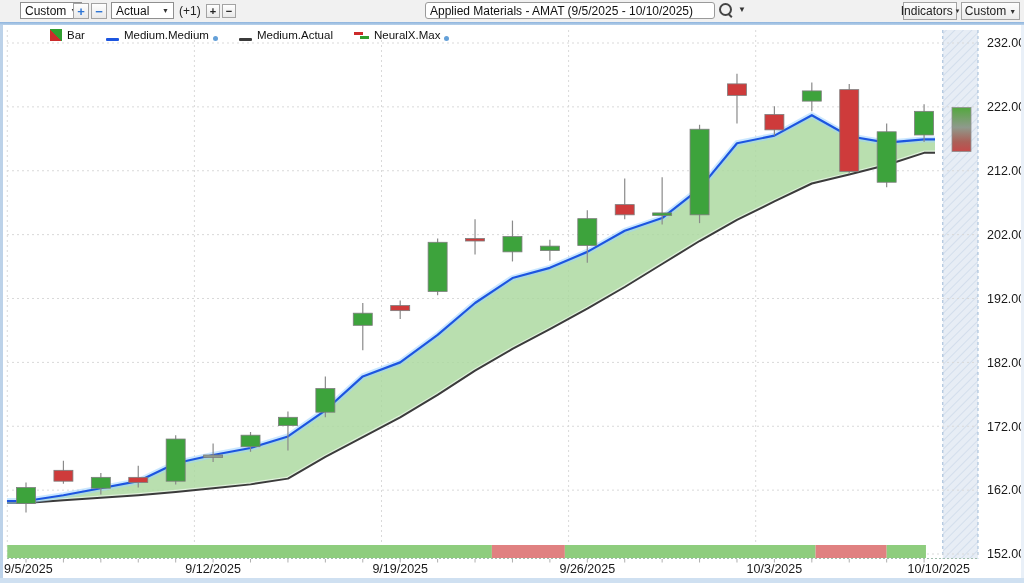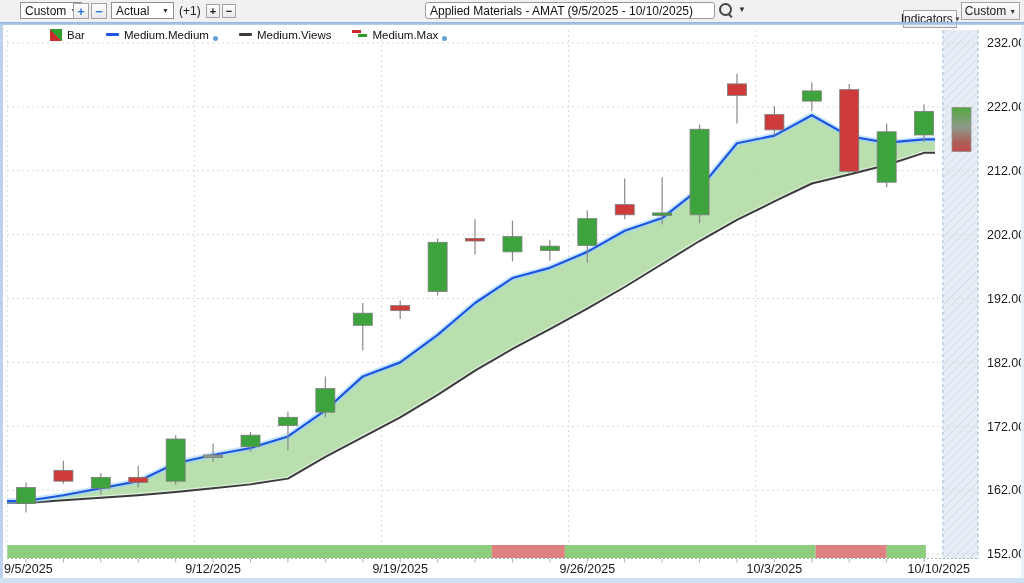--- a/index.html
+++ b/index.html
@@ -28,21 +28,21 @@
         align-items:center;justify-content:center;gap:3px;cursor:pointer;}
   .menu-btn .caret{font-size:7px;color:#333;}
   
   .sep{position:absolute;left:0;top:22px;width:1024px;height:3px;
        background:linear-gradient(#8db3dd,#b9d2ea);z-index:3;}
   .edge-left{position:absolute;left:0;top:25px;width:3px;height:558px;background:#bcd2e9;z-index:2;}
   .edge-bottom{position:absolute;left:0;top:578px;width:1024px;height:5px;background:#cfe0f1;z-index:2;}
   .edge-right{position:absolute;left:1021px;top:25px;width:3px;height:553px;background:#e9f0f8;z-index:2;}
   
   .legend{position:absolute;left:50px;top:28px;height:13px;display:flex;align-items:center;gap:21px;z-index:2;}
-  .legend .item{display:flex;align-items:center;gap:5px;font-size:11.5px;color:#111;cursor:pointer;}
+  .legend .item{display:flex;align-items:flex-end;gap:5px;font-size:11.5px;color:#111;cursor:pointer;}
   .ic-bar{width:12px;height:12px;background:linear-gradient(to top right,#cc2b2b 49%,#2f9e2f 50%);}
   .ic-line{width:13px;height:3px;border-radius:1px;}
   .ic-nx{position:relative;width:15px;height:9px;}
   .ic-nx .r{position:absolute;left:0;top:0;width:9px;height:3px;background:#cc2b2b;}
   .ic-nx .g{position:absolute;left:6px;top:4px;width:9px;height:3px;background:#2f9e2f;}
   .legend .dot{width:5px;height:5px;border-radius:50%;background:#64a0d8;align-self:flex-end;margin-left:-1px;margin-bottom:0;}
   svg{position:absolute;left:0;top:0;z-index:1;}
 </style>
 </head>
 <body>
@@ -61,21 +61,21 @@
       <span class="caret">▼</span>
     </div>
     <span class="offset" style="left:179px;">(+1)</span>
     <button class="tbtn dark" style="left:206px;top:4px;width:14px;height:14px;font-size:11px;">+</button>
     <button class="tbtn dark" style="left:222px;top:4px;width:14px;height:14px;font-size:11px;">−</button>
     <input class="title-input" readonly="" value="Applied Materials - AMAT (9/5/2025 - 10/10/2025)" style="">
     <div class="search-wrap">
       <span class="search-glass"></span>
       <span class="search-caret">▼</span>
     </div>
-    <button class="menu-btn" style="left:903px;width:54px;margin-top:8px;">
+    <button class="menu-btn" style="left:903px;width:54px;">
       <span>Indicators</span>
         <span class="caret">▾</span>
     </button>
     <button class="menu-btn" style="left:961px;width:59px;">
       <span>Custom</span>
         <span class="caret">▼</span>
     </button>
   </div>
   <div class="sep"></div>
 
@@ -268,28 +268,28 @@
       <span class="ic-bar"></span>
       <span>Bar</span>
     </div>
     <div class="item">
       <span class="ic-line" style="background:#1c55e0;"></span>
       <span>Medium.Medium</span>
       <span class="dot"></span>
     </div>
     <div class="item">
       <span class="ic-line" style="background:#3b3b3b;"></span>
-      <span>Medium.Views</span>
+      <span>Medium.Actual</span>
     </div>
     <div class="item">
       <span class="ic-nx">
           <span class="r"></span>
           <span class="g"></span>
         </span>
-      <span>Medium.Max</span>
+      <span>NeuralX.Max</span>
       <span class="dot"></span>
     </div>
   </div>
 
   <div class="edge-left"></div>
   <div class="edge-bottom"></div>
   <div class="edge-right"></div>
 </div>
 
 </body></html>

